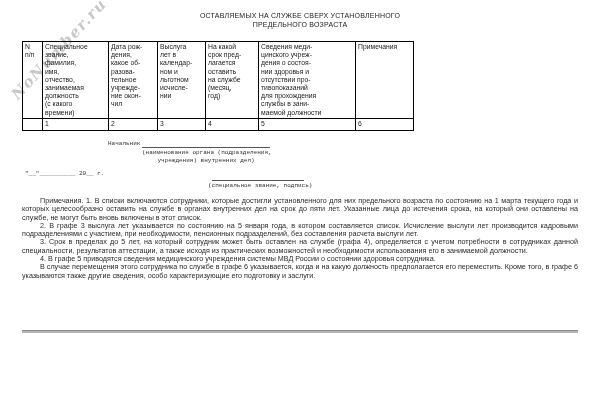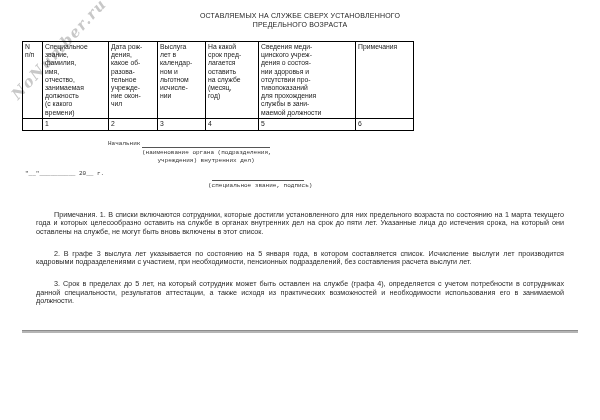--- a/index.html
+++ b/index.html
@@ -40,21 +40,21 @@
   .org-cap1{left:142px;top:149px;width:128px;text-align:center;white-space:nowrap;}
   .org-cap2{left:142px;top:157px;width:128px;text-align:center;}
   .date-field{left:25px;top:170px;}
   .rank-field{left:212px;top:172px;width:92px;height:8px;border-bottom:1px solid #555;}
   .rank-cap{left:208px;top:182px;width:100px;text-align:center;white-space:nowrap;}
   
   .notes{
     position:absolute;left:22px;top:197px;width:556px;
     font-size:7.2px;line-height:8.3px;text-align:justify;color:#2a2a2a;
   }
-  .notes p{margin:14px;text-indent:18px;}
+  .notes p{margin:0;text-indent:18px;}
   
   .rule{position:absolute;left:22px;top:330px;width:556px;height:2px;
         background:#b5b5b5;border-top:1px solid #8c8c8c;}
 </style>
 </head>
 <body>
 
 <div class="page">
 
   <div class="watermark">NoNumber.ru</div>
@@ -139,17 +139,19 @@
     <span class="abs org-cap2">учреждения) внутренних дел)</span>
     <span class="abs date-field">"__"__________ 20__ г.</span>
     <span class="abs rank-field"></span>
     <span class="abs rank-cap">(специальное звание, подпись)</span>
   </div>
 
   <div class="notes">
     <p>Примечания. 1. В списки включаются сотрудники, которые достигли установленного для них предельного возраста по состоянию на 1 марта текущего года и которых целесообразно оставить на службе в органах внутренних дел на срок до пяти лет. Указанные лица до истечения срока, на который они оставлены на службе, не могут быть вновь включены в этот список.</p>
     <p>2. В графе 3 выслуга лет указывается по состоянию на 5 января года, в котором составляется список. Исчисление выслуги лет производится кадровыми подразделениями с участием, при необходимости, пенсионных подразделений, без составления расчета выслуги лет.</p>
     <p>3. Срок в пределах до 5 лет, на который сотрудник может быть оставлен на службе (графа 4), определяется с учетом потребности в сотрудниках данной специальности, результатов аттестации, а также исходя из практических возможностей и необходимости использования его в занимаемой должности.</p>
+    <p>4. В графе 5 приводятся сведения медицинского учреждения системы МВД России о состоянии здоровья сотрудника.</p>
+    <p>В случае перемещения этого сотрудника по службе в графе 6 указывается, когда и на какую должность предполагается его переместить. Кроме того, в графе 6 указываются также другие сведения, особо характеризующие его подготовку и заслуги.</p>
   </div>
 
   <div class="rule"></div>
 
 </div>
 
 </body></html>

